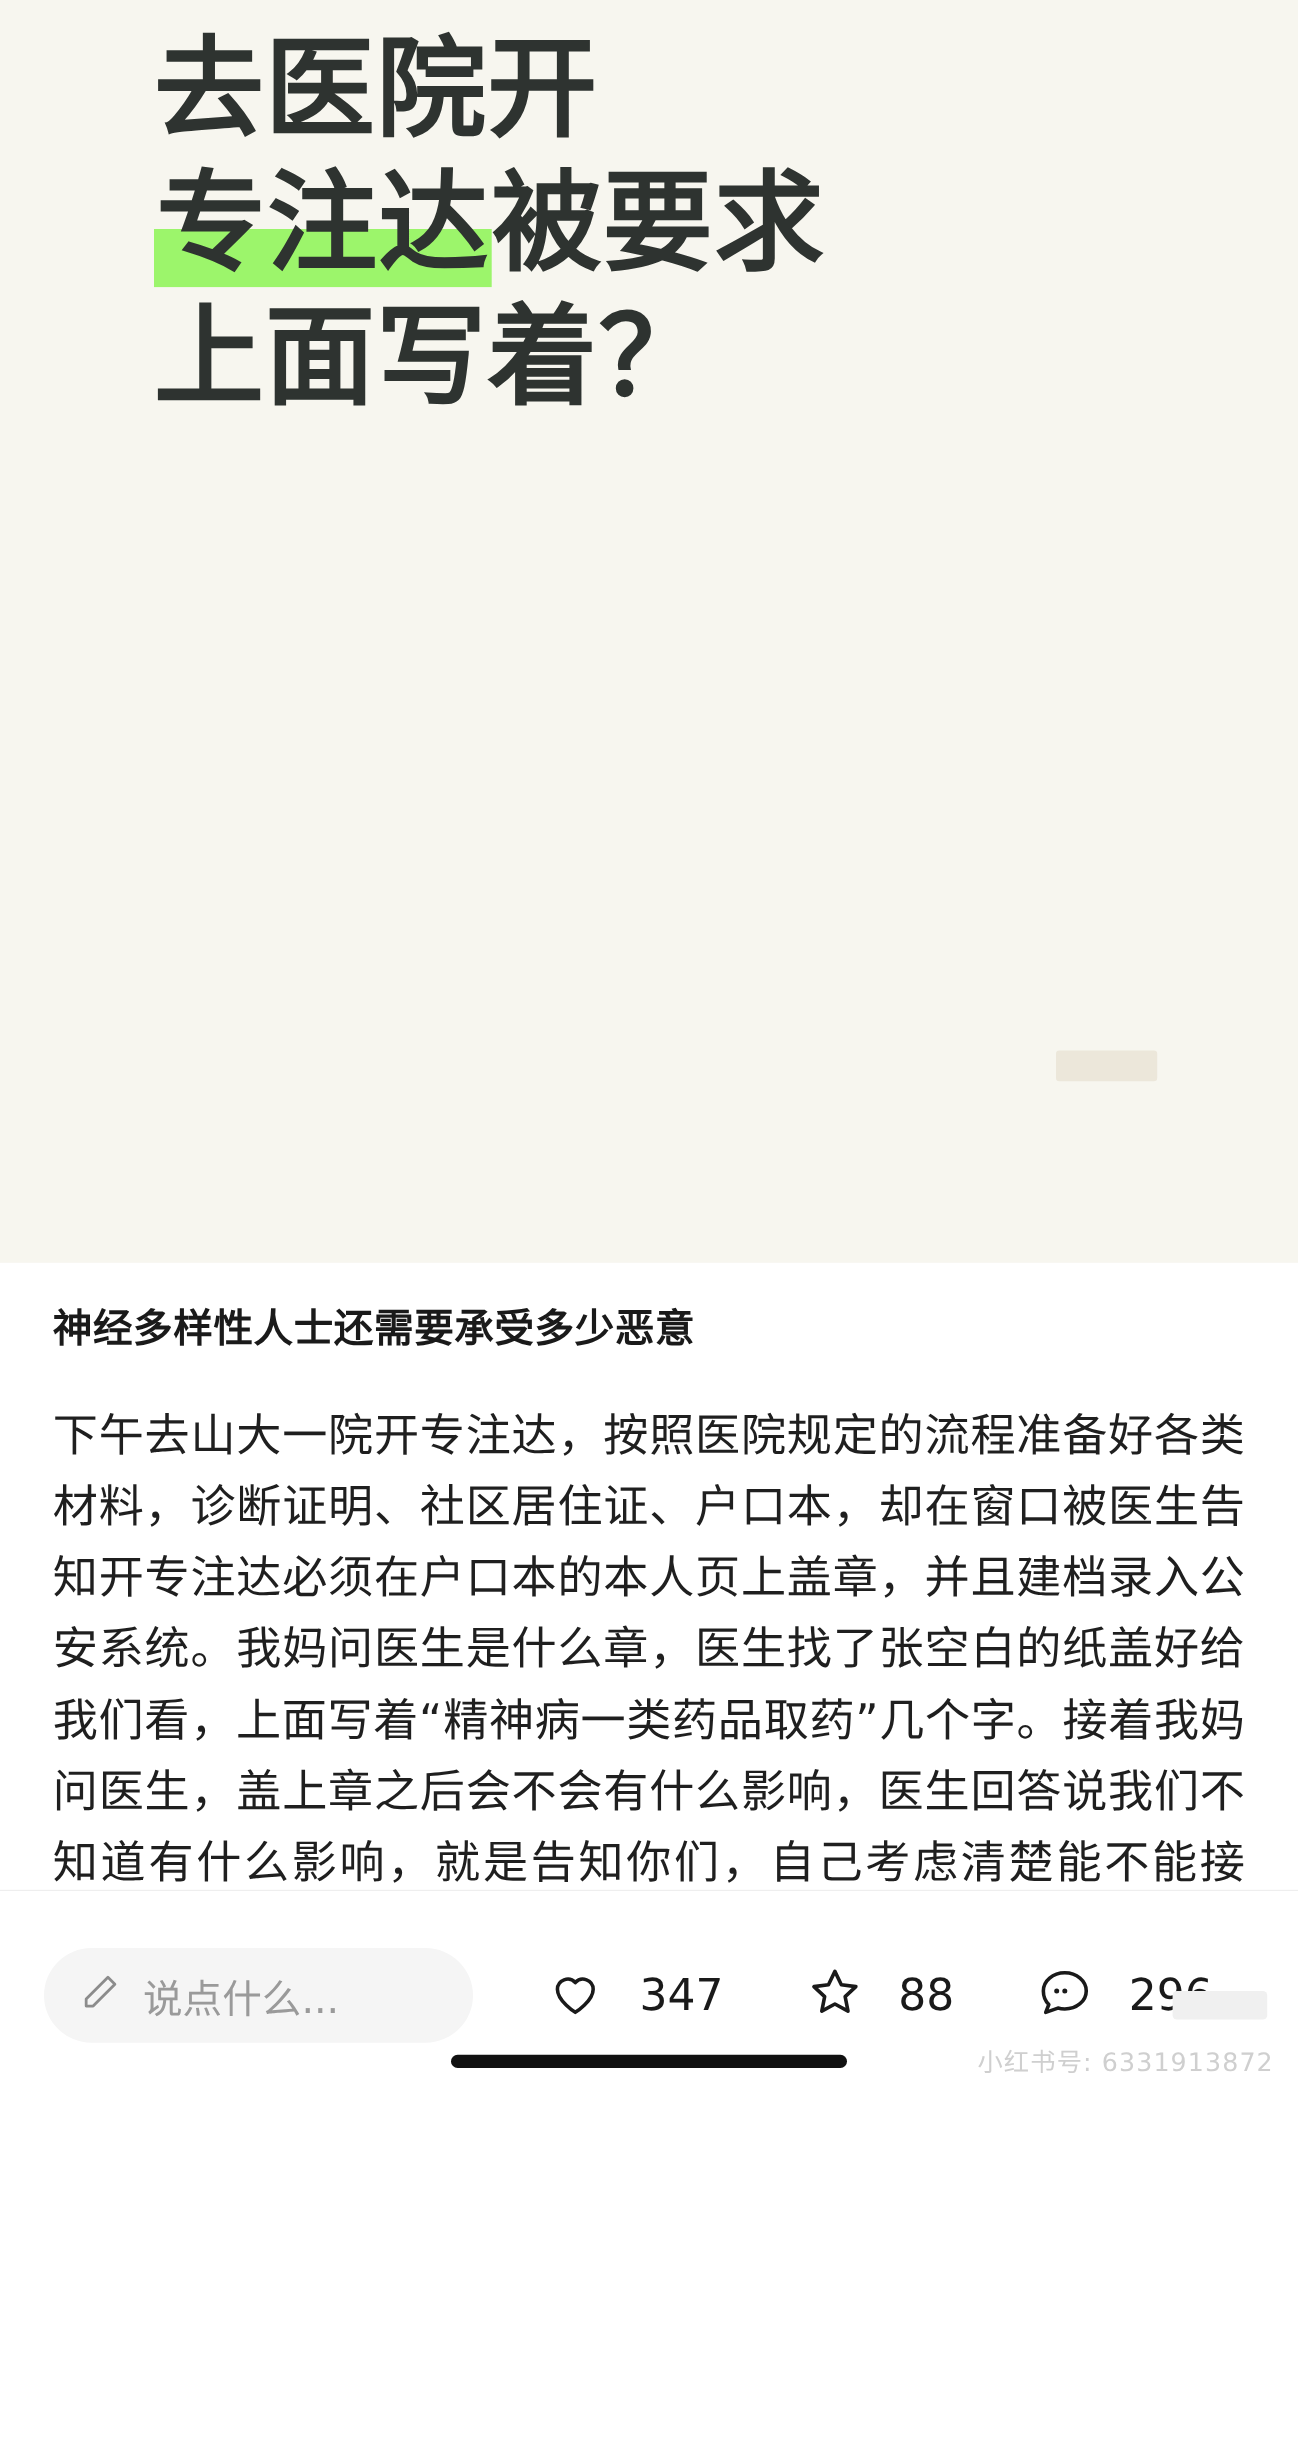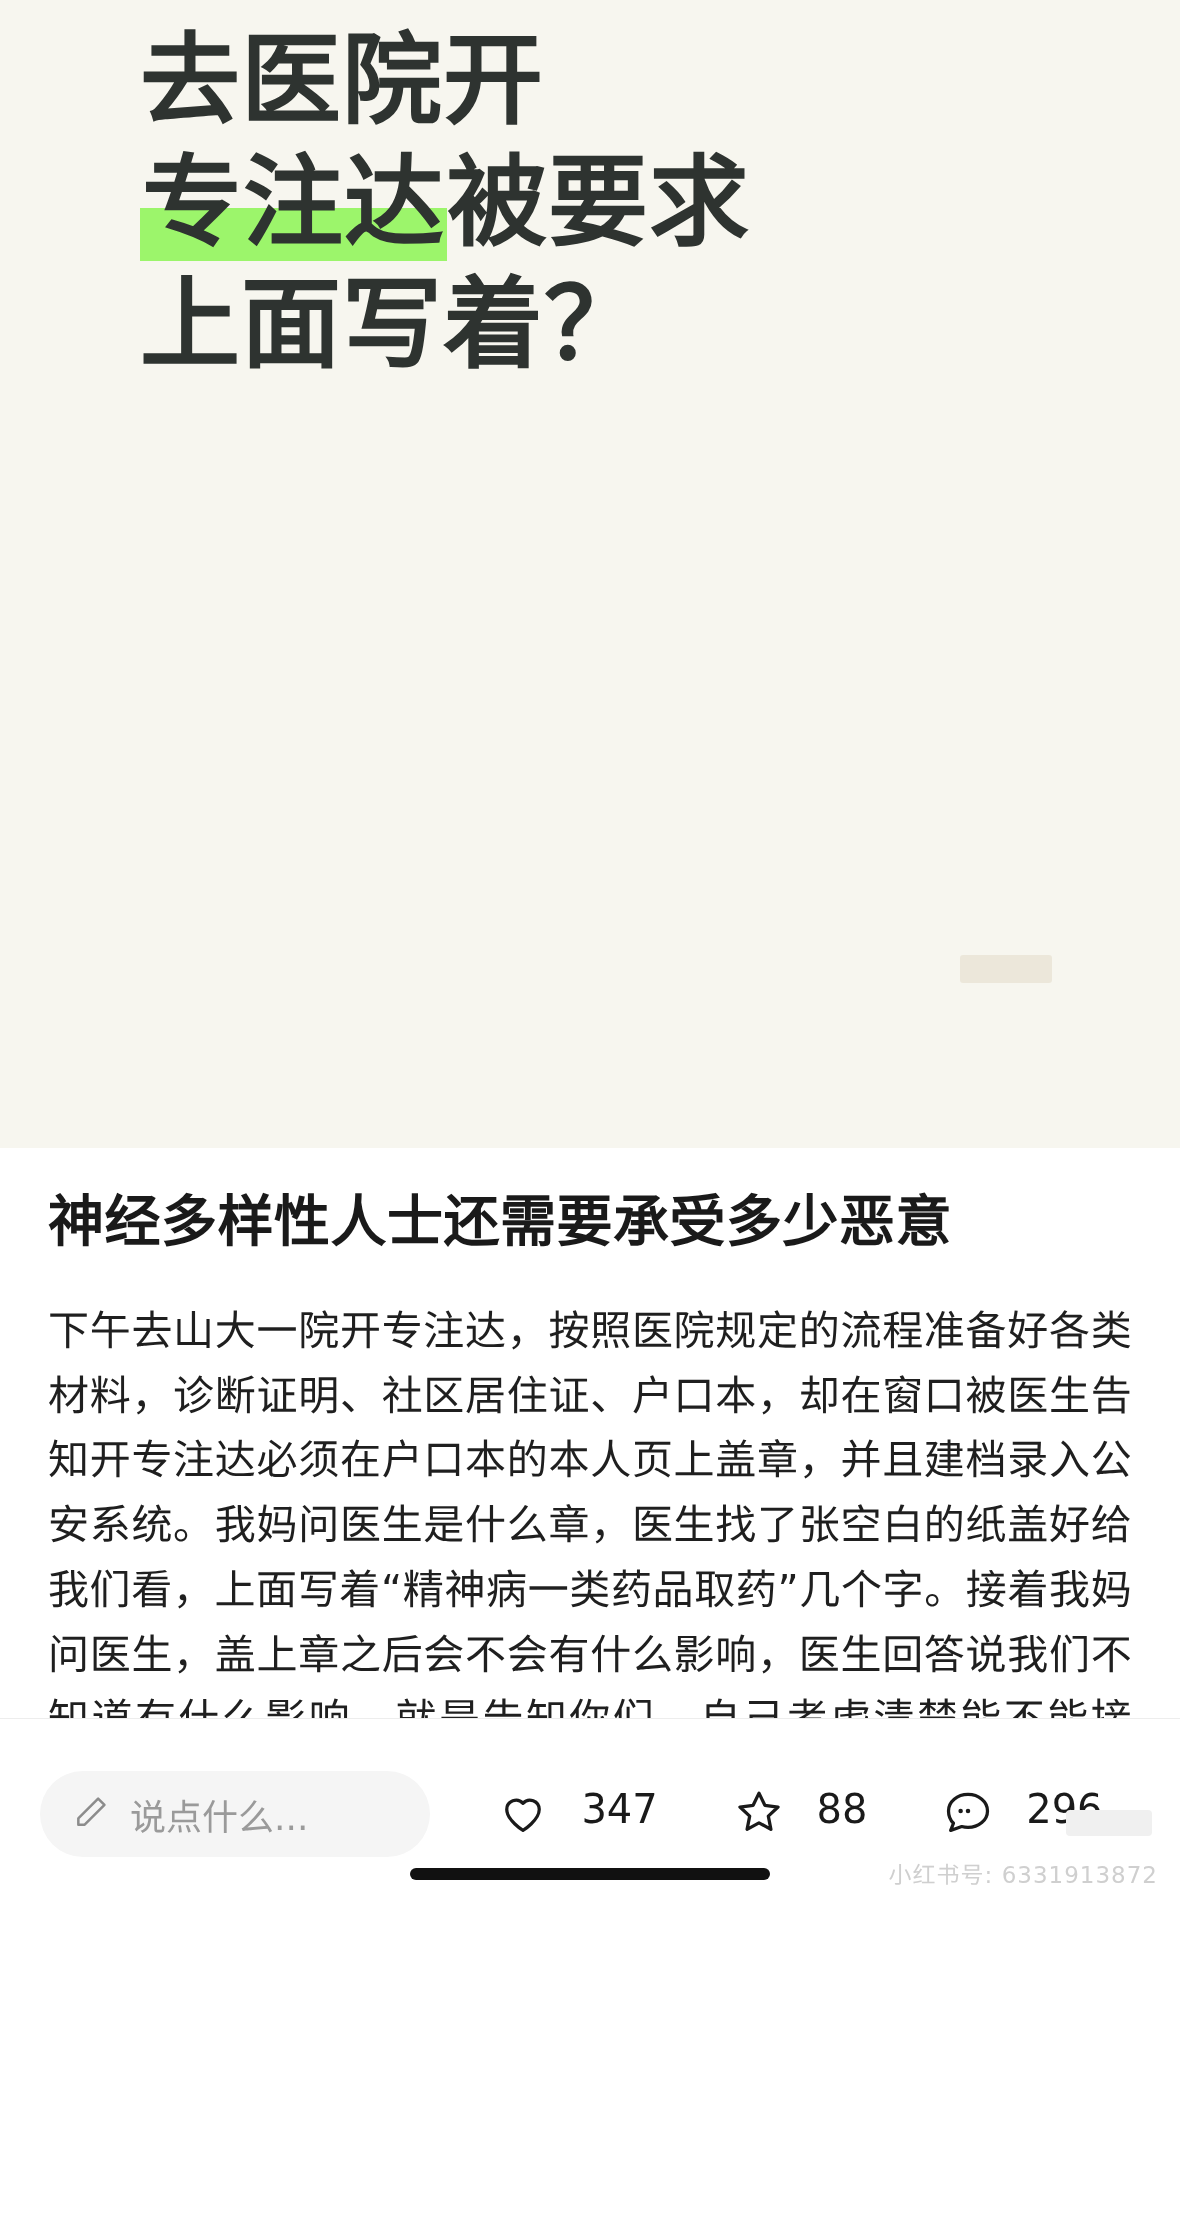--- a/index.html
+++ b/index.html
@@ -56,21 +56,21 @@
 
   
   .post {
     flex: 1 1 auto;
     padding: 38px 48px 0 48px;
     overflow: hidden;
   }
   .post-title {
     font-family: "DejaVu Sans", "Liberation Sans", sans-serif;
     font-weight: bold;
-    font-size: 56px;
+    font-size: 36px;
     line-height: 1.3;
     color: #1a1a1a;
     letter-spacing: 0.5px;
   }
   .post-body {
     font-family: "DejaVu Sans", "Liberation Sans", sans-serif;
     font-size: 41px;
     line-height: 1.58;
     color: #1f1f1f;
     letter-spacing: 0.3px;
@@ -110,21 +110,21 @@
   }
   .actions {
     display: flex;
     align-items: center;
     flex: 1 1 auto;
     justify-content: space-around;
     padding-left: 30px;
   }
   .action {
     display: flex;
-    align-items: flex-start;
+    align-items: center;
     gap: 32px;
   }
   .action-count {
     font-size: 40px;
     color: #1a1a1a;
     font-family: "DejaVu Sans", "Liberation Sans", sans-serif;
   }
   .icon { display: block; }
 
   

